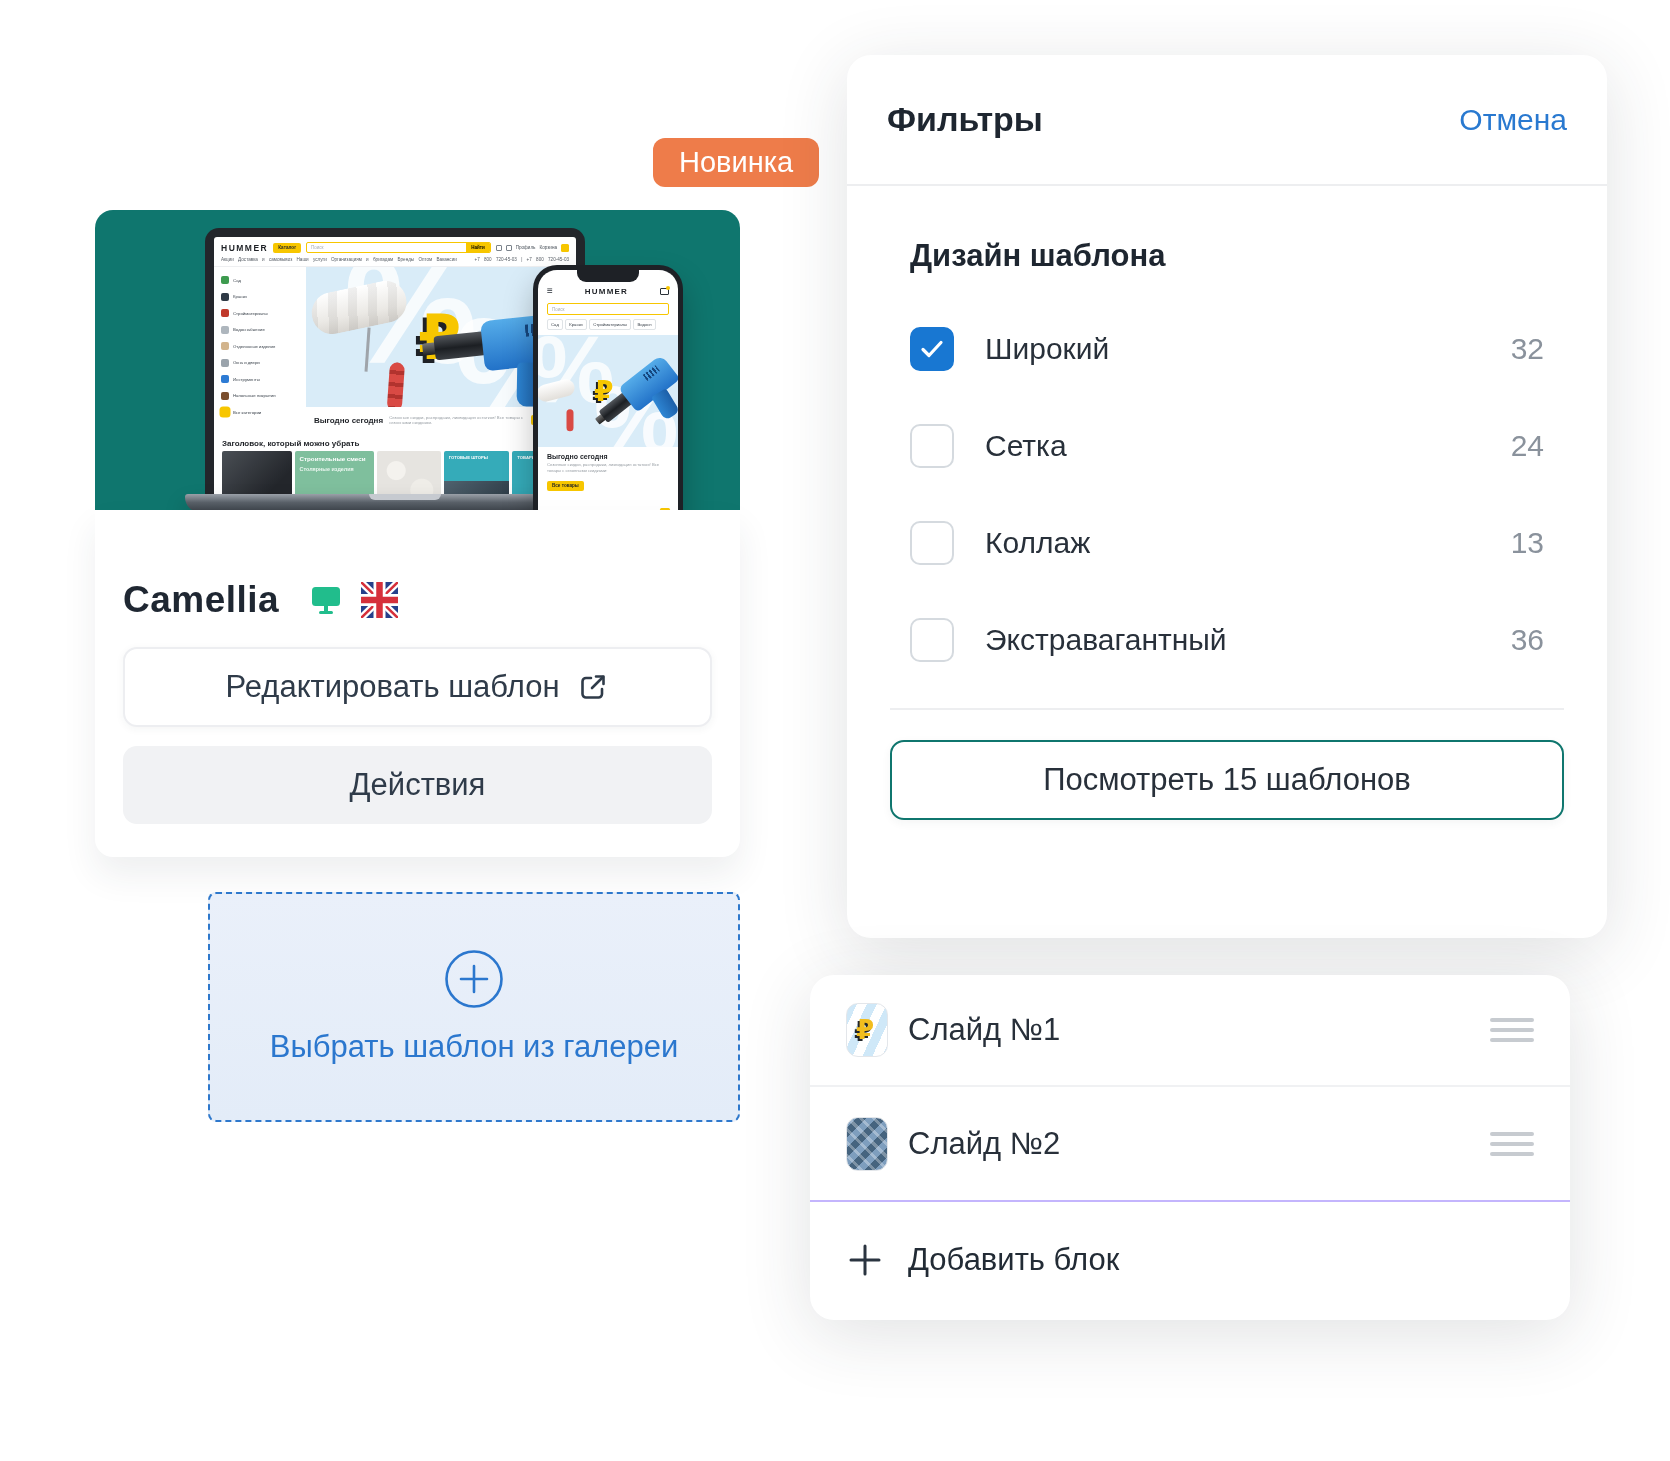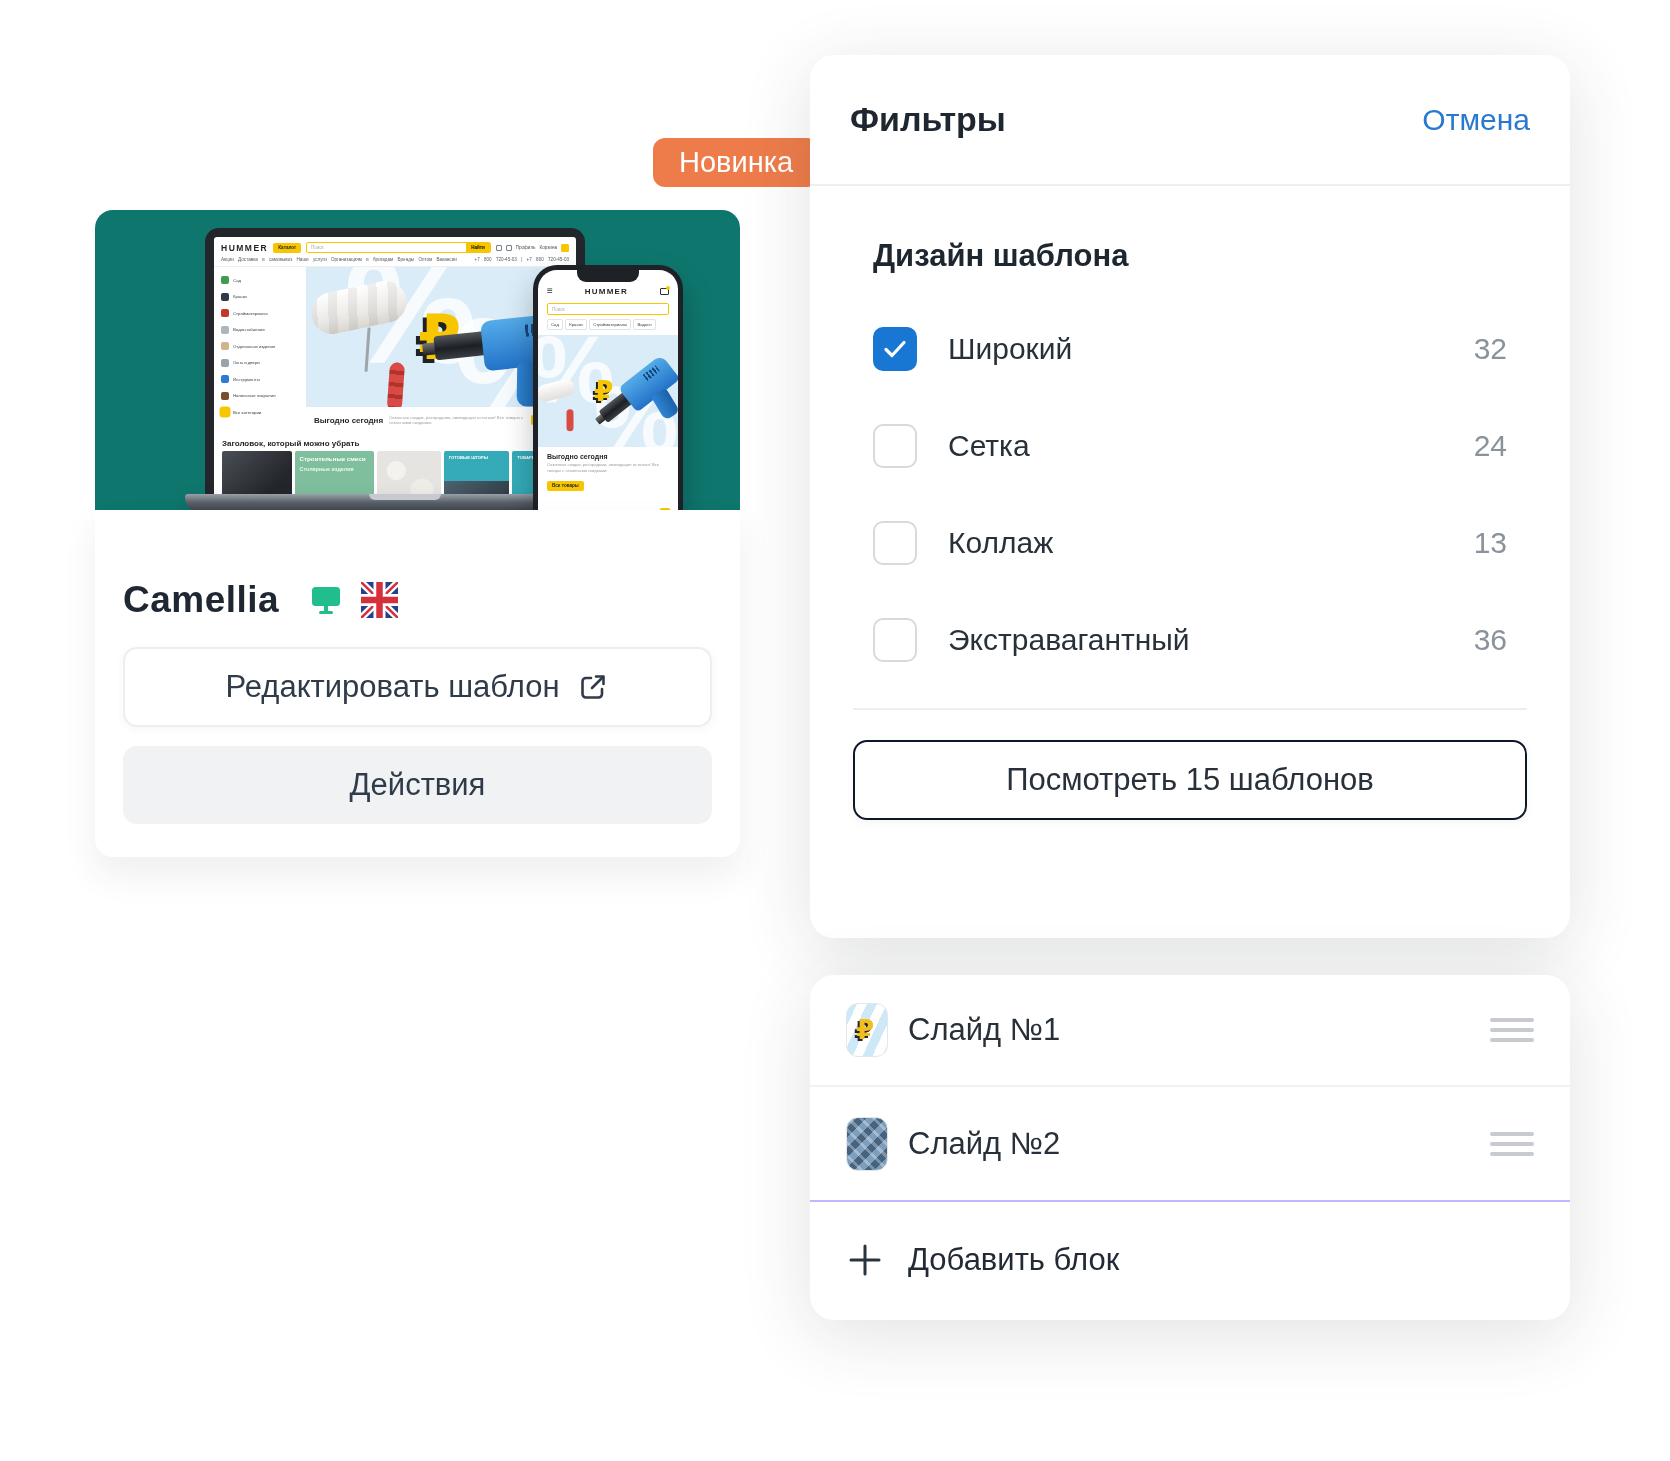--- a/index.html
+++ b/index.html
@@ -33,38 +33,38 @@
   .dashed-box { position:absolute; left:208px; top:892px; width:532px; height:230px;
     border:2px dashed #2E78CC; border-radius:8px;
     background:linear-gradient(180deg,#EAF0FA,#E3ECF8);
     display:flex; flex-direction:column; align-items:center; justify-content:center;
     gap:20px; cursor:pointer; }
   .dashed-box .pick-label { font-size:31px; color:#2B77CE; }
 
   
   .panel { position:absolute; left:810px; width:760px; background:#fff;
     border-radius:24px; box-shadow:0 14px 70px rgba(40,50,60,.14); }
-  .filters-panel { top:55px; height:883px; }
+  .filters-panel { top:55px; height:883px;margin-left:37px; }
   .filters-header { height:131px; padding:0 40px; display:flex; align-items:center;
     justify-content:space-between; border-bottom:2px solid #EDEEF0; }
   .filters-title { font-size:34px; font-weight:700; color:#1E2630; }
   .cancel-link { font-size:30px; color:#2979D0; cursor:pointer; }
   .filters-body { padding:0 63px; }
   .section-title { margin-top:52px; font-size:31px; font-weight:700; color:#1E2630; }
   .opt-row { display:flex; align-items:center; height:44px; margin-top:53px; }
   .opt-row:first-of-type { margin-top:48px; }
   .cb { width:44px; height:44px; border-radius:10px; background:#fff;
     border:2px solid #D5DADF; flex:0 0 auto; display:flex; align-items:center;
     justify-content:center; cursor:pointer; }
   .cb.checked { background:#1877D2; border-color:#1877D2; }
   .opt-label { margin-left:31px; font-size:30px; color:#28303A; }
   .opt-count { margin-left:auto; font-size:30px; color:#8A929C; }
   .filters-divider { height:2px; background:#EDEEF0; margin:46px -20px 0; }
   .apply-btn { margin:30px -20px 0; height:80px; border-radius:14px; background:#fff;
-    border:2px solid #0f172a; box-shadow:0 3px 10px rgba(40,50,60,.05);
+    border:2px solid #0f766e; box-shadow:0 3px 10px rgba(40,50,60,.05);
     display:flex; align-items:center; justify-content:center;
     font-size:31px; color:#28303A; cursor:pointer; }
 
   .slides-panel { top:975px; height:345px; display:flex; flex-direction:column; }
   .slide-row { display:flex; align-items:center; padding:0 36px; }
   .slide-row.r1 { height:110px; }
   .slide-row.r2 { height:115px; border-top:2px solid #F0F1F3; }
   .add-row { height:118px; border-top:2px solid #c4b5fd; display:flex;
     align-items:center; padding:16px 36px; cursor:pointer; }
   .thumb { width:42px; height:54px; border-radius:12px; border:1px solid #E3E6EA;
@@ -404,20 +404,29 @@
       <span>
         <svg width="34" height="34" viewBox="0 0 34 34" fill="none" stroke="#2F3B49" stroke-width="2.6" stroke-linecap="round" stroke-linejoin="round">
           <path d="M15 8 H10 a3.5 3.5 0 0 0 -3.5 3.5 V24 a3.5 3.5 0 0 0 3.5 3.5 H22.5 a3.5 3.5 0 0 0 3.5 -3.5 V19"></path>
           <path d="M20 6.5 H27.5 V14"></path>
           <path d="M27 7 L16 18"></path>
         </svg>
       </span>
     </div>
   </div>
 
+  <div class="dashed-box">
+    <span>
+      <svg width="60" height="60" viewBox="0 0 60 60" fill="none" stroke="#2B77CE" stroke-width="2.6" stroke-linecap="round">
+        <circle cx="30" cy="30" r="27.5"></circle>
+        <path d="M30 17 V43 M17 30 H43"></path>
+      </svg>
+    </span>
+    <span class="pick-label">Выбрать шаблон из галереи</span>
+  </div>
 
   <div class="panel filters-panel">
     <div class="filters-header">
       <span class="filters-title">Фильтры</span>
       <span class="cancel-link">Отмена</span>
     </div>
     <div class="filters-body">
       <div class="section-title">Дизайн шаблона</div>
 
       <div class="opt-row">

